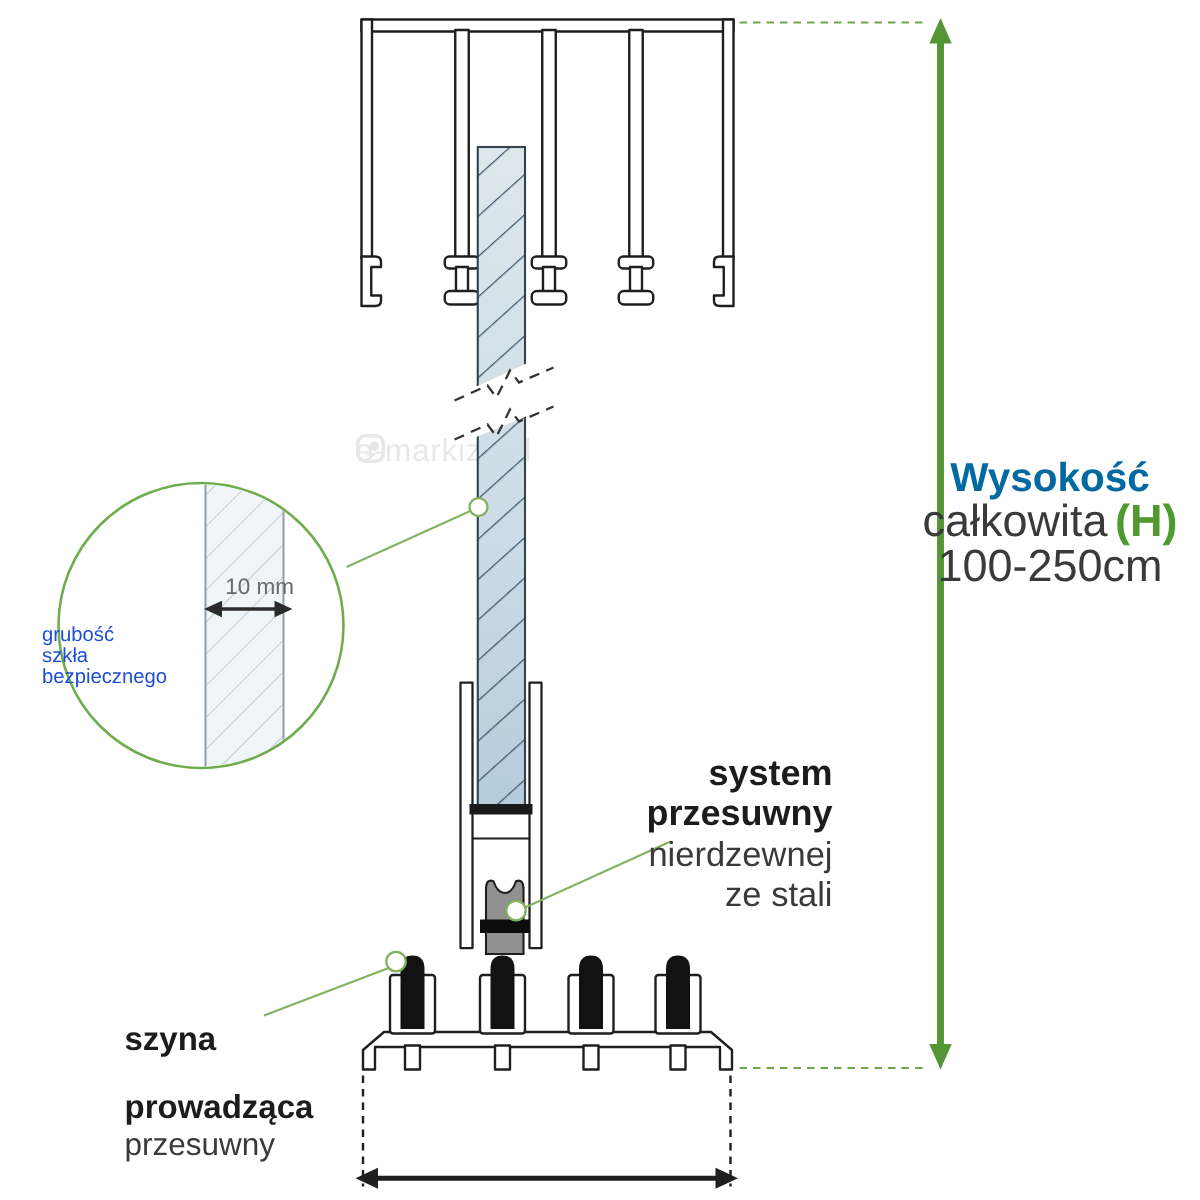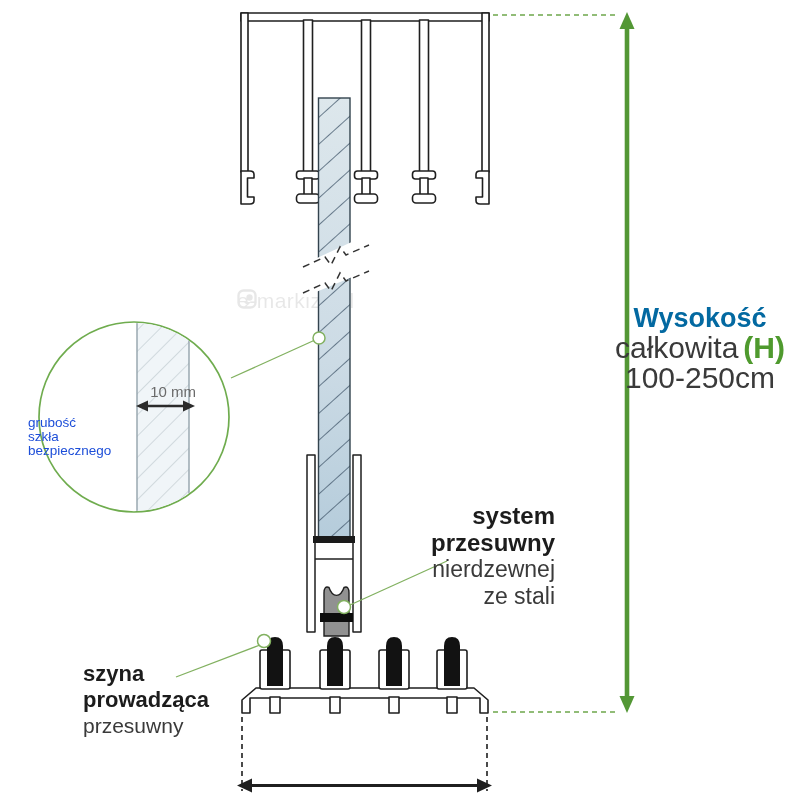--- a/index.html
+++ b/index.html
@@ -15,21 +15,21 @@
   .height-label{left:600px;top:303px;width:200px;text-align:center;line-height:30px;}
   .height-label .h-bold{font-size:27px;font-weight:bold;color:#0369a1;}
   .height-label .h-line{font-size:30px;color:#3a3a3a;}
   .height-label .h-green{color:#4f9a2e;font-weight:bold;margin-left:5px;}
   
   .system-label{left:390px;top:502px;width:165px;text-align:right;line-height:27px;}
   .system-label .s-bold{font-size:24px;font-weight:bold;color:#1c1c1c;}
   .system-label .s-light{font-size:23px;color:#3a3a3a;}
   
   .rail-label{left:83px;top:661px;width:160px;text-align:left;line-height:26px;}
-  .rail-label .r-bold{font-size:22px;font-weight:bold;color:#1c1c1c;}
+  .rail-label .r-bold{font-size:22px;font-weight:bold;color:#1c1c1c;margin-top:19px;}
   .rail-label .r-light{font-size:21px;color:#3a3a3a;}
   
   .count-label{left:255px;top:727px;width:220px;text-align:center;line-height:26px;}
   .count-label .c-bold{font-size:24px;font-weight:bold;color:#1c1c1c;}
   .count-label .c-light{font-size:23px;color:#3a3a3a;}
   
   .detail-caption{left:28px;top:416px;width:102px;line-height:14px;
                   font-size:13.5px;color:#1d4ed8;}
   .thickness-label{left:134px;top:383px;width:62px;text-align:right;font-size:15px;color:#6a6a6a;}
 </style>

